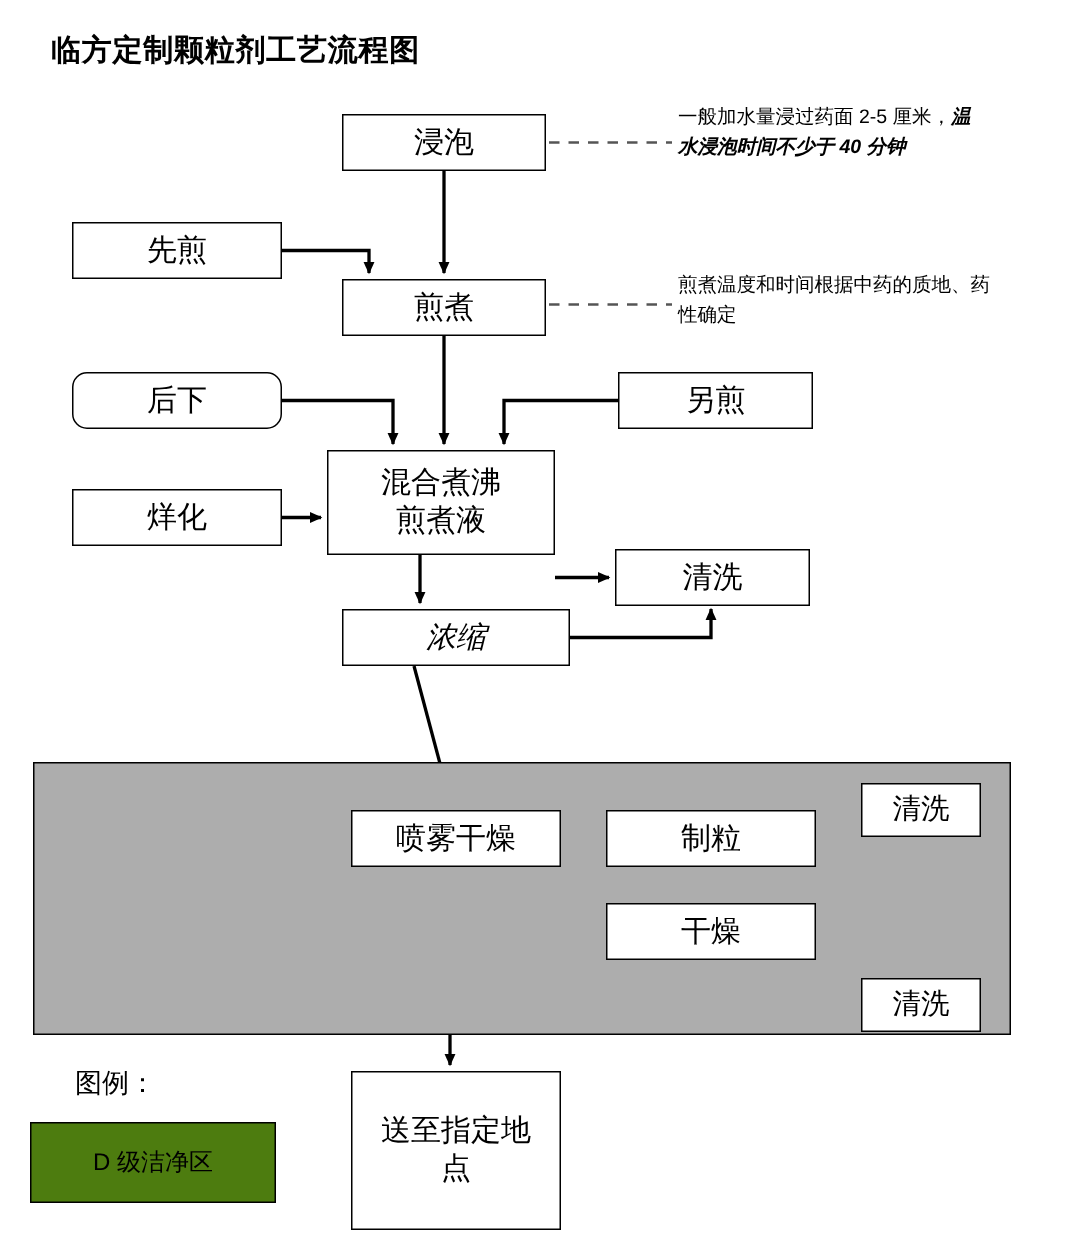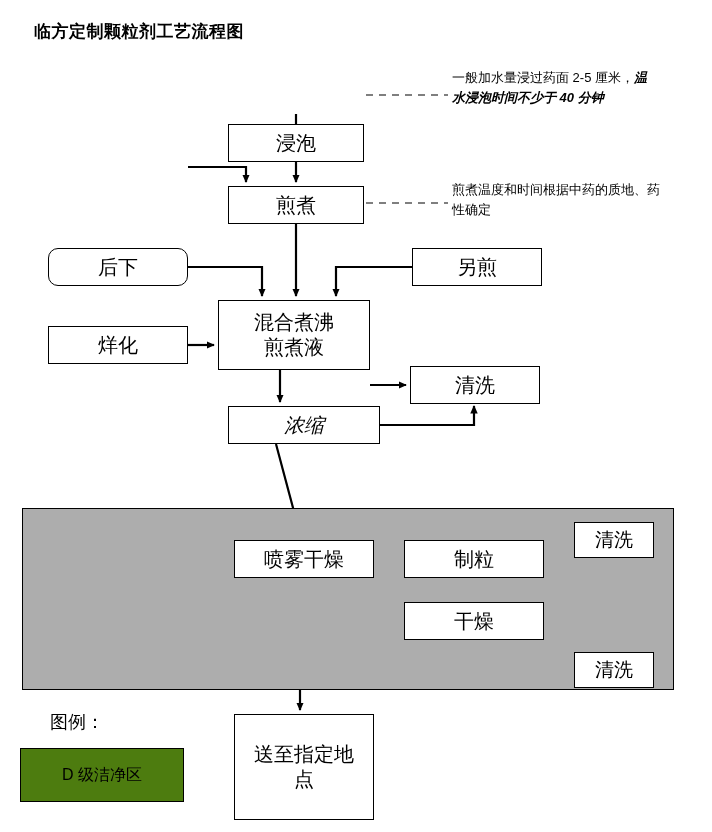--- a/index.html
+++ b/index.html
@@ -24,21 +24,21 @@
     position: absolute;
     left: 0; top: 0;
     width: 712px;
     height: 832px;
     pointer-events: none;
   }
   .title {
     position: absolute;
     left: 34px;
     top: 20px;
-    font-size: 17px;
+    font-size: 20px;
     font-weight: bold;
     letter-spacing: 0.5px;
     white-space: nowrap;
   }
   .box {
     position: absolute;
     box-sizing: border-box;
     border: 1.5px solid #000;
     background: #ffffff;
     display: flex;
@@ -135,22 +135,25 @@
       <path d="M300,640 L300,710" marker-end="url(#ah)"></path>
     </g>
     <g stroke="#555" stroke-width="1.6" fill="none" stroke-dasharray="7,6">
 
       <path d="M366,95 L448,95"></path>
 
       <path d="M366,203 L448,203"></path>
     </g>
   </svg>
 
-<div class="box" style="left: 228px; top: 76px; width: 136px; height: 38px; margin-top: 48px;">
+<div class="box" style="left: 228px; top: 76px; width: 136px; height: 38px;">
       <span style="white-space: pre-line;">浸泡</span>
+    </div>
+    <div class="box" style="left: 48px; top: 148px; width: 140px; height: 38px;">
+      <span style="white-space: pre-line;">先煎</span>
     </div>
     <div class="box" style="left: 228px; top: 186px; width: 136px; height: 38px;">
       <span style="white-space: pre-line;">煎煮</span>
     </div>
     <div class="box" style="left: 48px; top: 248px; width: 140px; height: 38px; border-radius: 10px;">
       <span style="white-space: pre-line;">后下</span>
     </div>
     <div class="box" style="left: 412px; top: 248px; width: 130px; height: 38px;">
       <span style="white-space: pre-line;">另煎</span>
     </div>

